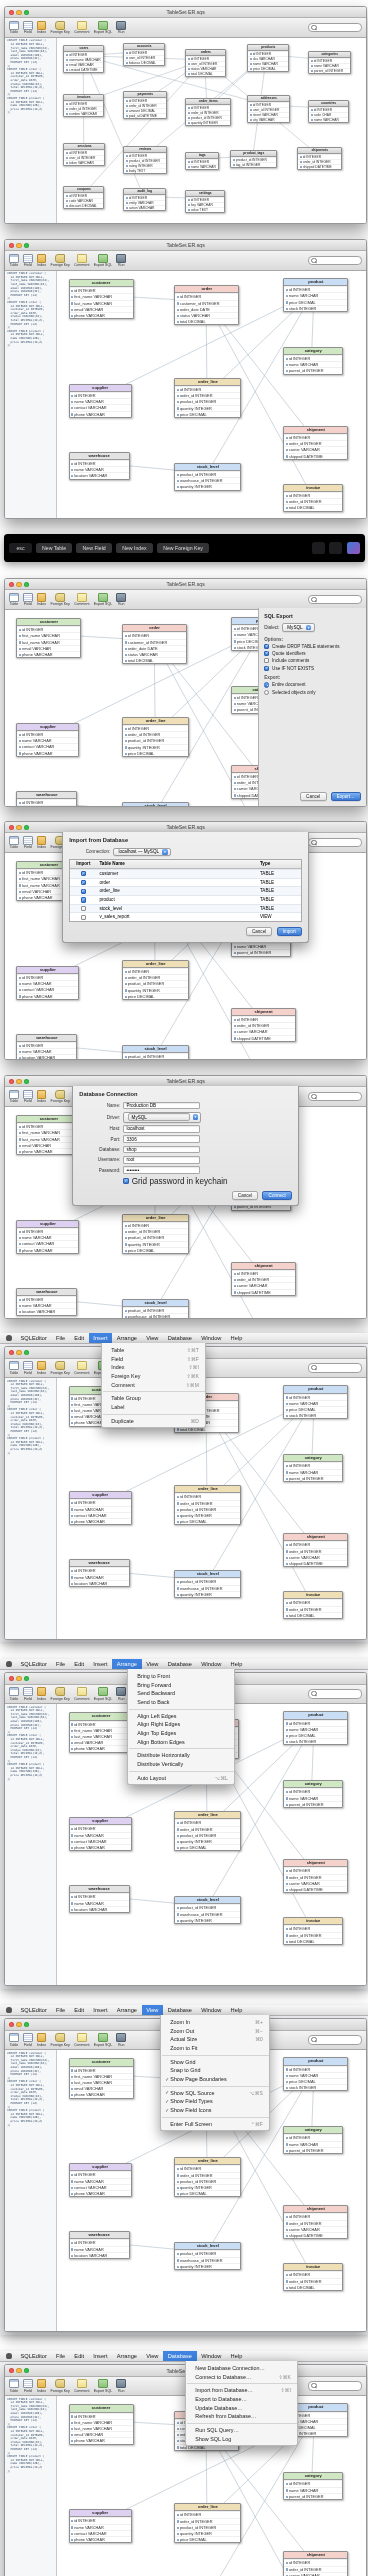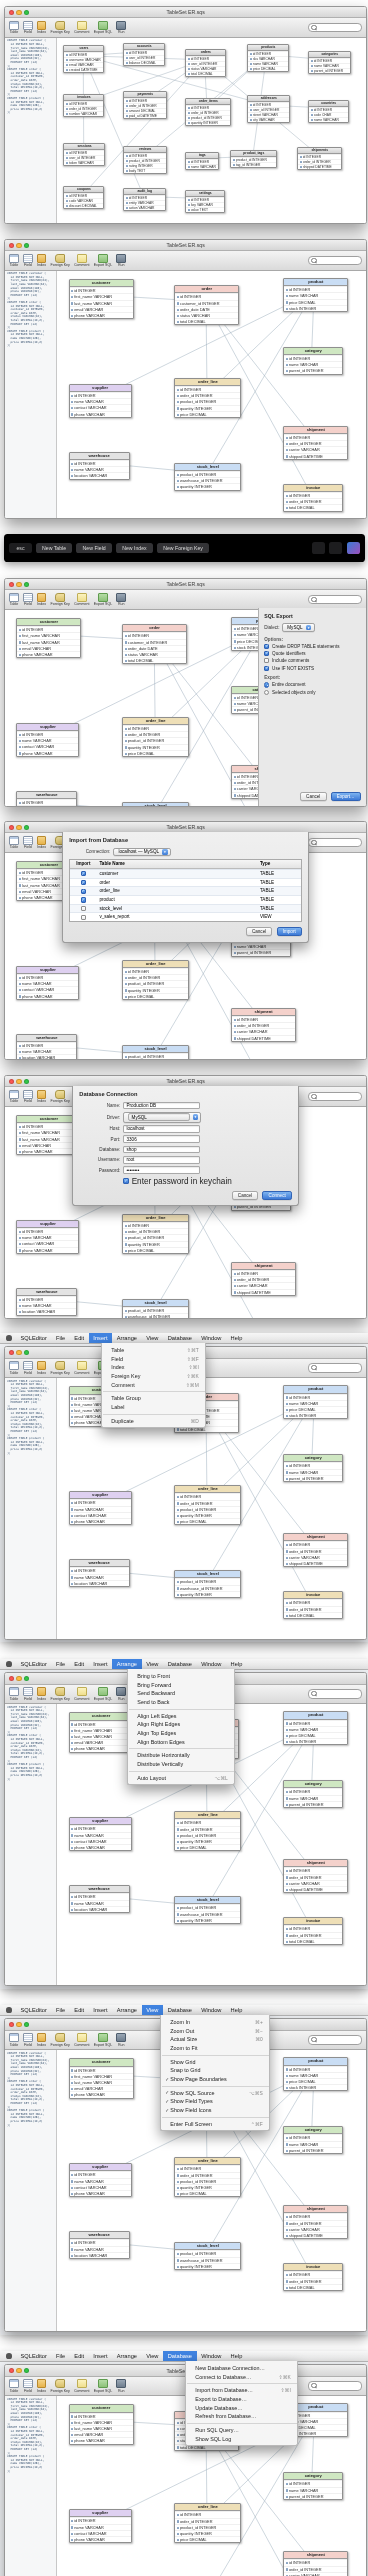--- a/index.html
+++ b/index.html
@@ -1378,21 +1378,21 @@
         <span class="flabel">Password:</span>
         <span class="fval text">
           <span class="tfield">••••••••</span>
 
         </span>
       </div>
 
     <div class="sheet-row">
       <span class="flabel"></span>
       <span class="chk on"></span>
-      <span class="xtext">Enter password in keychain</span>
+      <span class="xtext">Grid password in keychain</span>
     </div>
     <div class="sheet-btns">
       <span class="pbtn">Cancel</span>
       <span class="pbtn primary">Connect</span>
     </div>
   </div>
 </div>
 
 <section class="shot menushot" style="top:1333px;left:0;height:309px">
   <div class="menubar">

